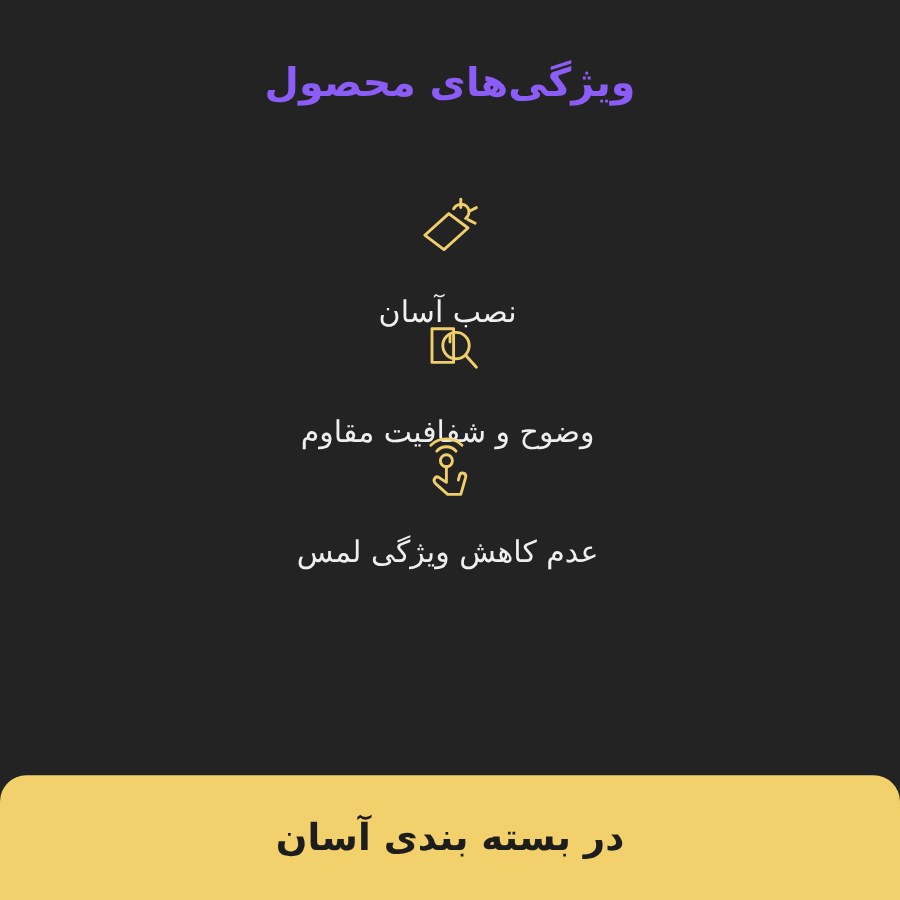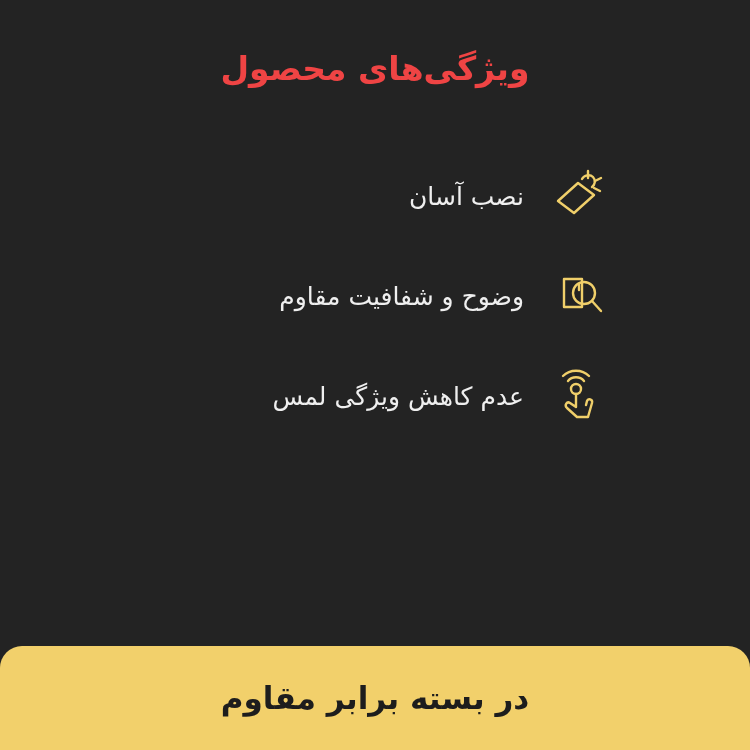--- a/index.html
+++ b/index.html
@@ -19,36 +19,37 @@
   .title {
     position: absolute;
     top: 48px;
     right: 0;
     left: 0;
     text-align: center;
     padding-left: 0;
     padding-right: 0;
     font-size: 33px;
     font-weight: bold;
-    color: #ef4444;
+    color: #8b5cf6;
     letter-spacing: 0px;
     line-height: 1.3;
   }
   .features {
     position: absolute;
     top: 160px;
     right: 0;
     left: 0;
     display: flex;
     flex-direction: column;
     align-items: center;
     gap: 28px;
   }
   .feature-row {
     display: flex;
+    flex-direction: column;
     align-items: center;
     justify-content: flex-start;
     width: 470px;
     height: 72px;
     gap: 20px;
   }
   .feature-icon {
     flex: 0 0 auto;
     width: 62px;
     height: 62px;
@@ -130,16 +131,16 @@
           <path d="M28 29 L28 42 L22 38 C19 36, 16 40, 19 43 L29 52 L40 52 L44 38 C45 34, 40 33, 39 36 L38 40"></path>
         </svg>
       </span>
       <span class="feature-label">عدم کاهش ویژگی لمس</span>
     </div>
 
 
   </div>
 
   <div class="footer">
-    <span class="footer-text">در بسته برابر مقاوم</span>
+    <span class="footer-text">در بسته بندی آسان</span>
   </div>
 
 </div>
 
 </body></html>

